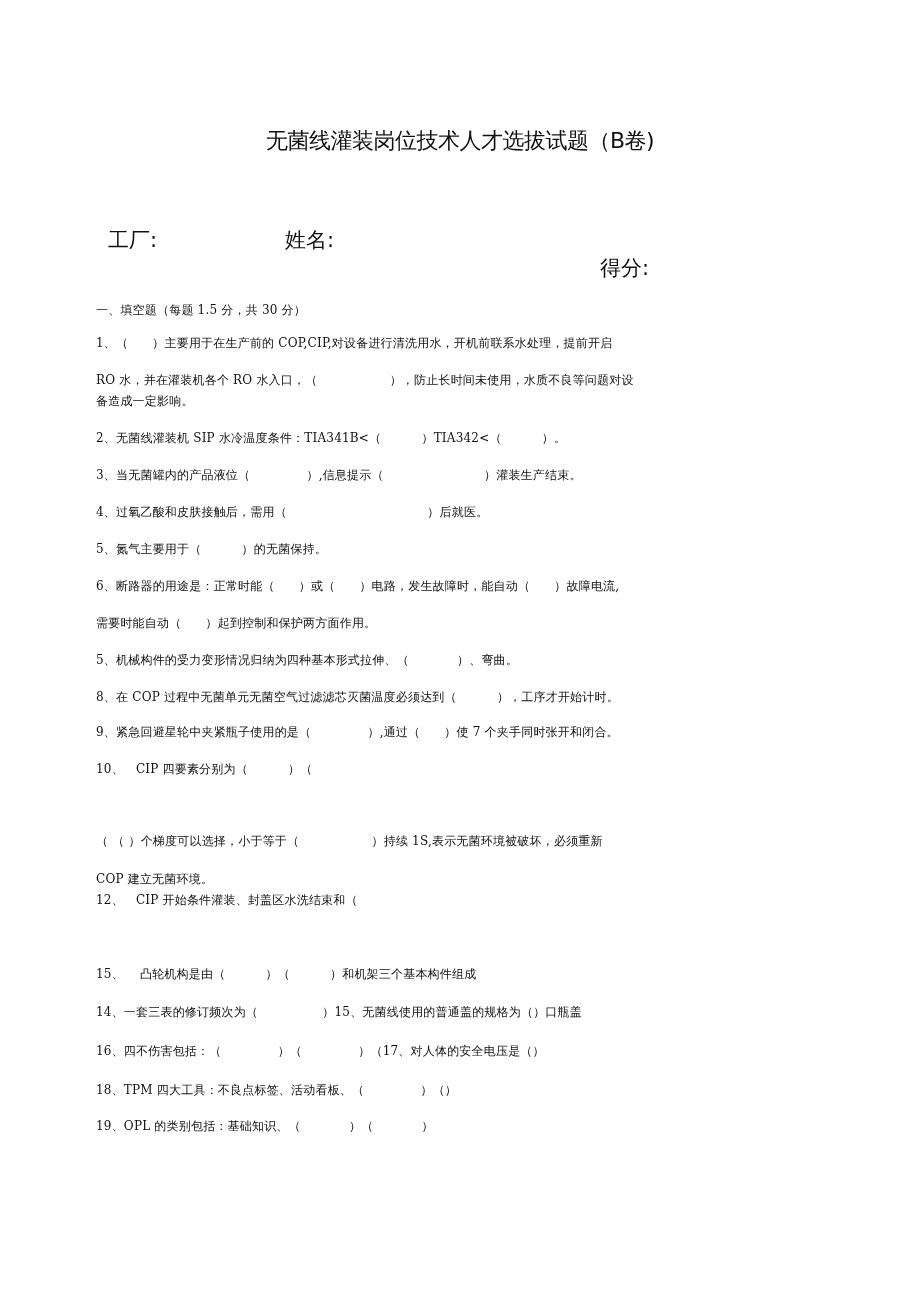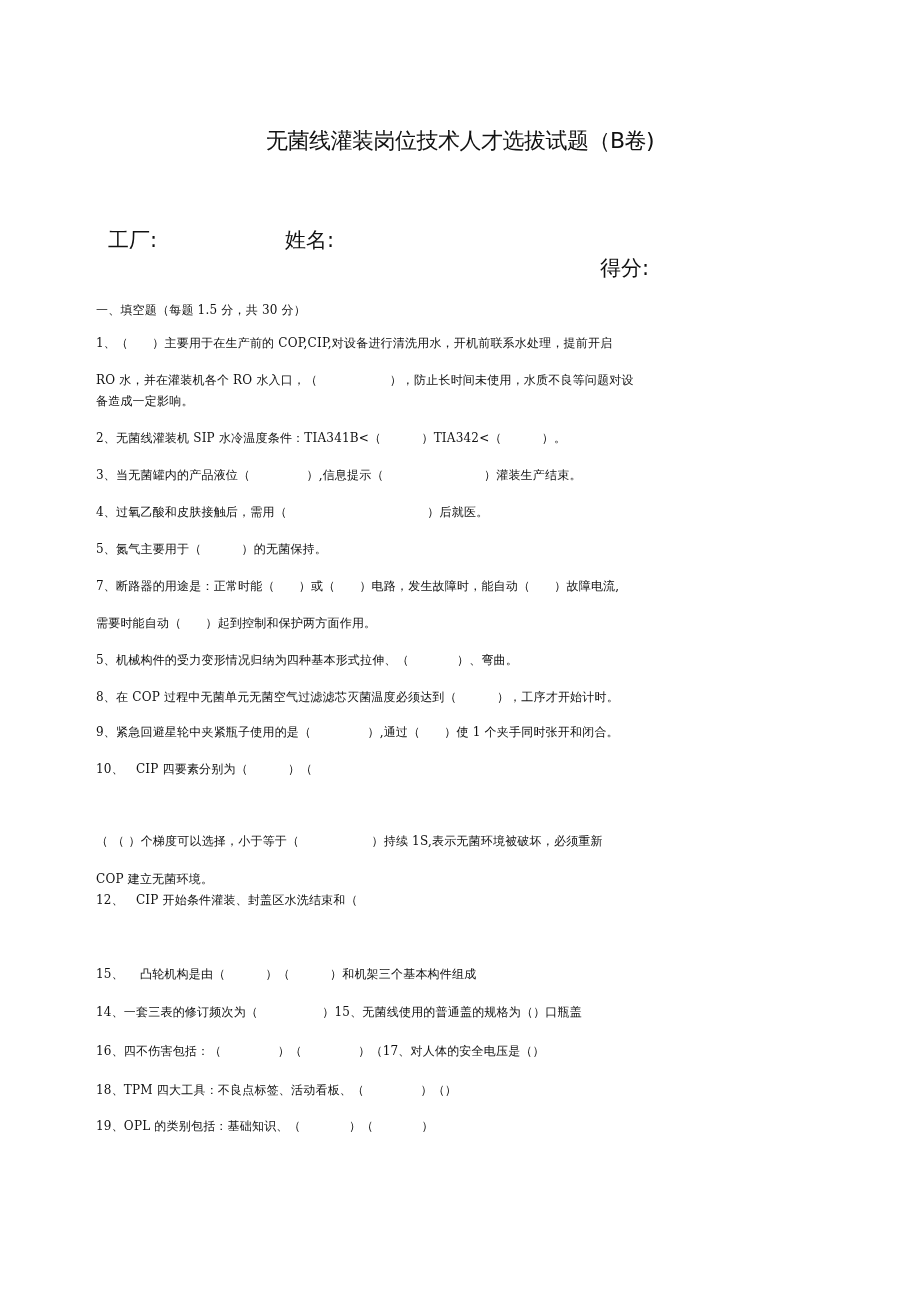--- a/index.html
+++ b/index.html
@@ -23,25 +23,25 @@
 
   <div class="line" style="top:302px;">一、填空题（每题 1.5 分，共 30 分）</div>
 
   <div class="line" style="top:335px;">1、（      ）主要用于在生产前的 COP,CIP,对设备进行清洗用水，开机前联系水处理，提前开启</div>
   <div class="line" style="top:372px;">RO 水，并在灌装机各个 RO 水入口，（                  ），防止长时间未使用，水质不良等问题对设</div>
   <div class="line" style="top:393px;">备造成一定影响。</div>
   <div class="line" style="top:430px;">2、无菌线灌装机 SIP 水冷温度条件：TIA341B&lt;（          ）TIA342&lt;（          ）。</div>
   <div class="line" style="top:467px;">3、当无菌罐内的产品液位（              ）,信息提示（                         ）灌装生产结束。</div>
   <div class="line" style="top:504px;">4、过氧乙酸和皮肤接触后，需用（                                   ）后就医。</div>
   <div class="line" style="top:541px;">5、氮气主要用于（          ）的无菌保持。</div>
-  <div class="line" style="top:578px;">7、断路器的用途是：正常时能（      ）或（      ）电路，发生故障时，能自动（      ）故障电流,</div>
+  <div class="line" style="top:578px;">6、断路器的用途是：正常时能（      ）或（      ）电路，发生故障时，能自动（      ）故障电流,</div>
   <div class="line" style="top:615px;">需要时能自动（      ）起到控制和保护两方面作用。</div>
   <div class="line" style="top:652px;">5、机械构件的受力变形情况归纳为四种基本形式拉伸、（            ）、弯曲。</div>
   <div class="line" style="top:689px;">8、在 COP 过程中无菌单元无菌空气过滤滤芯灭菌温度必须达到（          ），工序才开始计时。</div>
-  <div class="line" style="top:724px;">9、紧急回避星轮中夹紧瓶子使用的是（              ）,通过（      ）使 1 个夹手同时张开和闭合。</div>
+  <div class="line" style="top:724px;">9、紧急回避星轮中夹紧瓶子使用的是（              ）,通过（      ）使 7 个夹手同时张开和闭合。</div>
   <div class="line" style="top:761px;">10、   CIP 四要素分别为（          ）（</div>
   <div class="line" style="top:833px;">（ （ ）个梯度可以选择，小于等于（                  ）持续 1S,表示无菌环境被破坏，必须重新</div>
   <div class="line" style="top:871px;">COP 建立无菌环境。</div>
   <div class="line" style="top:892px;">12、   CIP 开始条件灌装、封盖区水洗结束和（</div>
   <div class="line" style="top:966px;">15、    凸轮机构是由（          ）（          ）和机架三个基本构件组成</div>
   <div class="line" style="top:1004px;">14、一套三表的修订频次为（                ）15、无菌线使用的普通盖的规格为（）口瓶盖</div>
   <div class="line" style="top:1043px;">16、四不伤害包括：（              ）（              ）（17、对人体的安全电压是（）</div>
   <div class="line" style="top:1082px;">18、TPM 四大工具：不良点标签、活动看板、（              ）（）</div>
   <div class="line" style="top:1118px;">19、OPL 的类别包括：基础知识、（            ）（            ）</div>
 </div>

